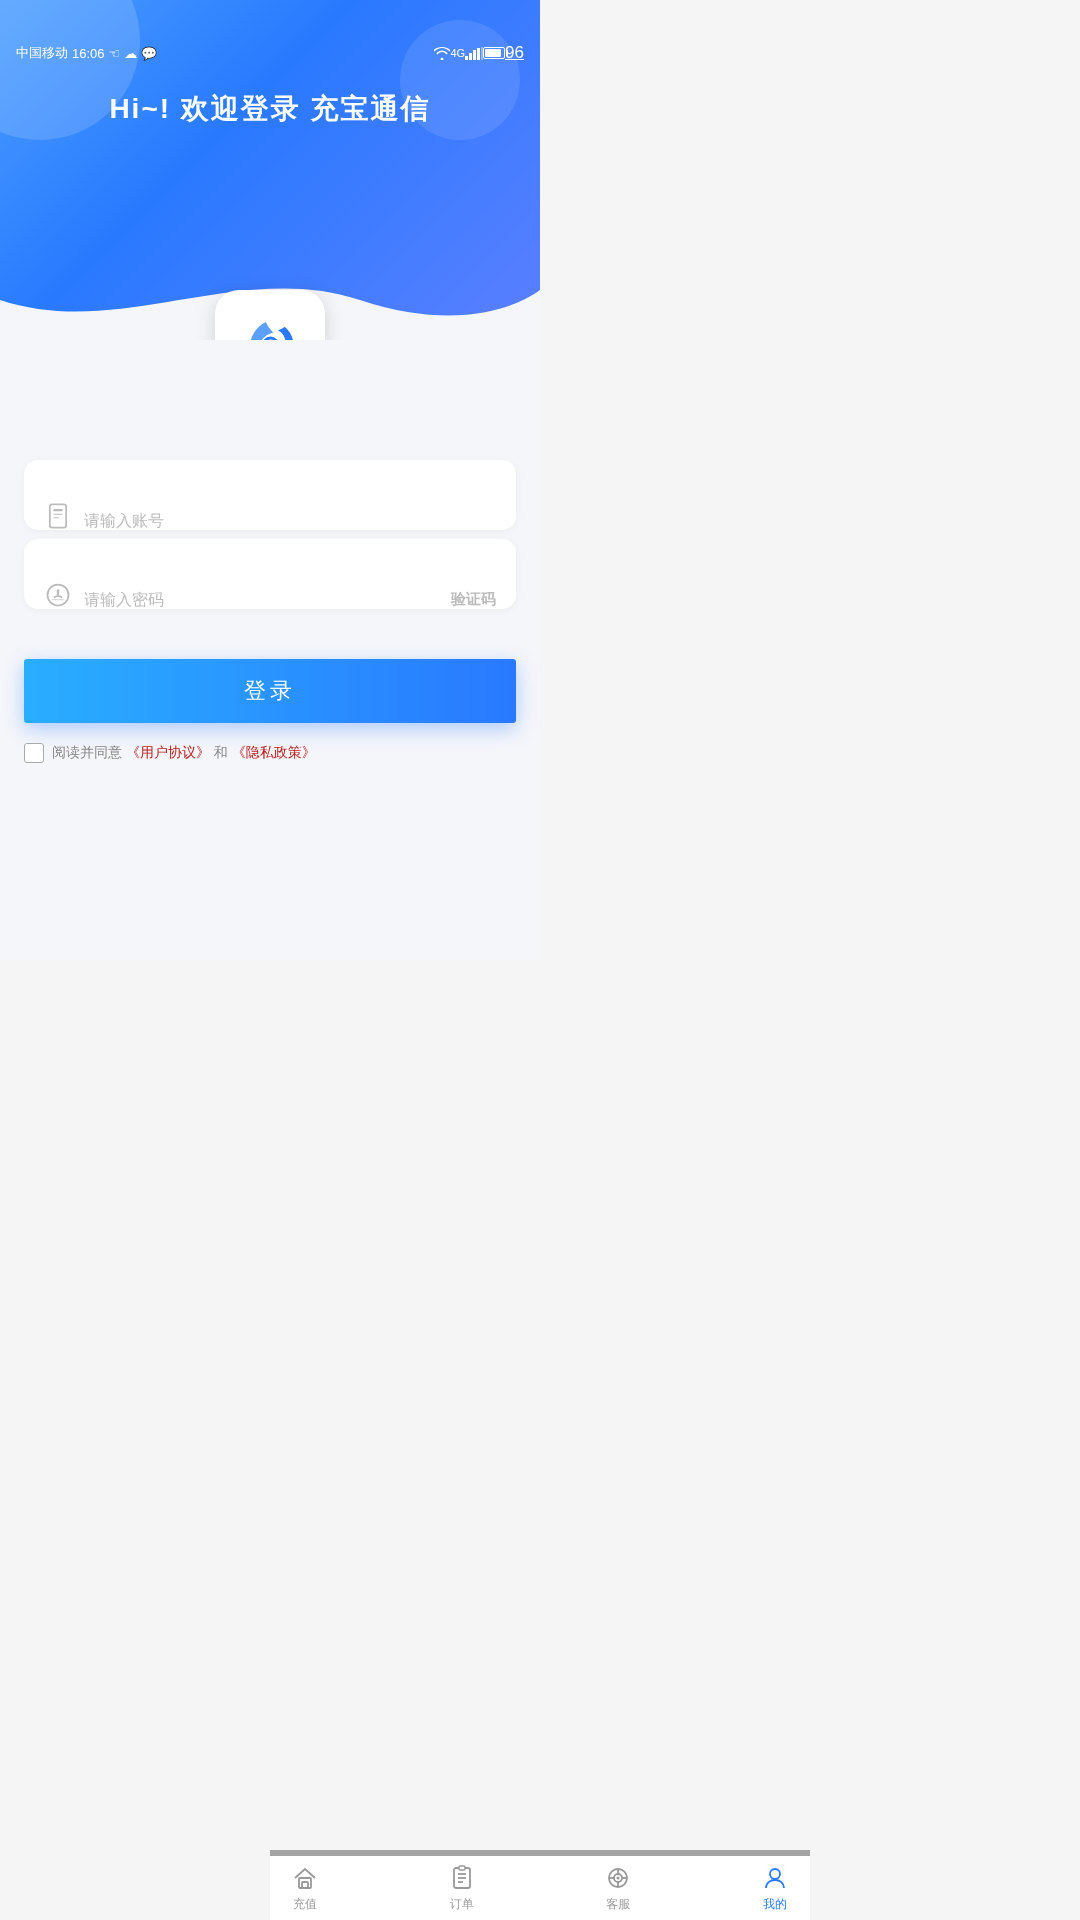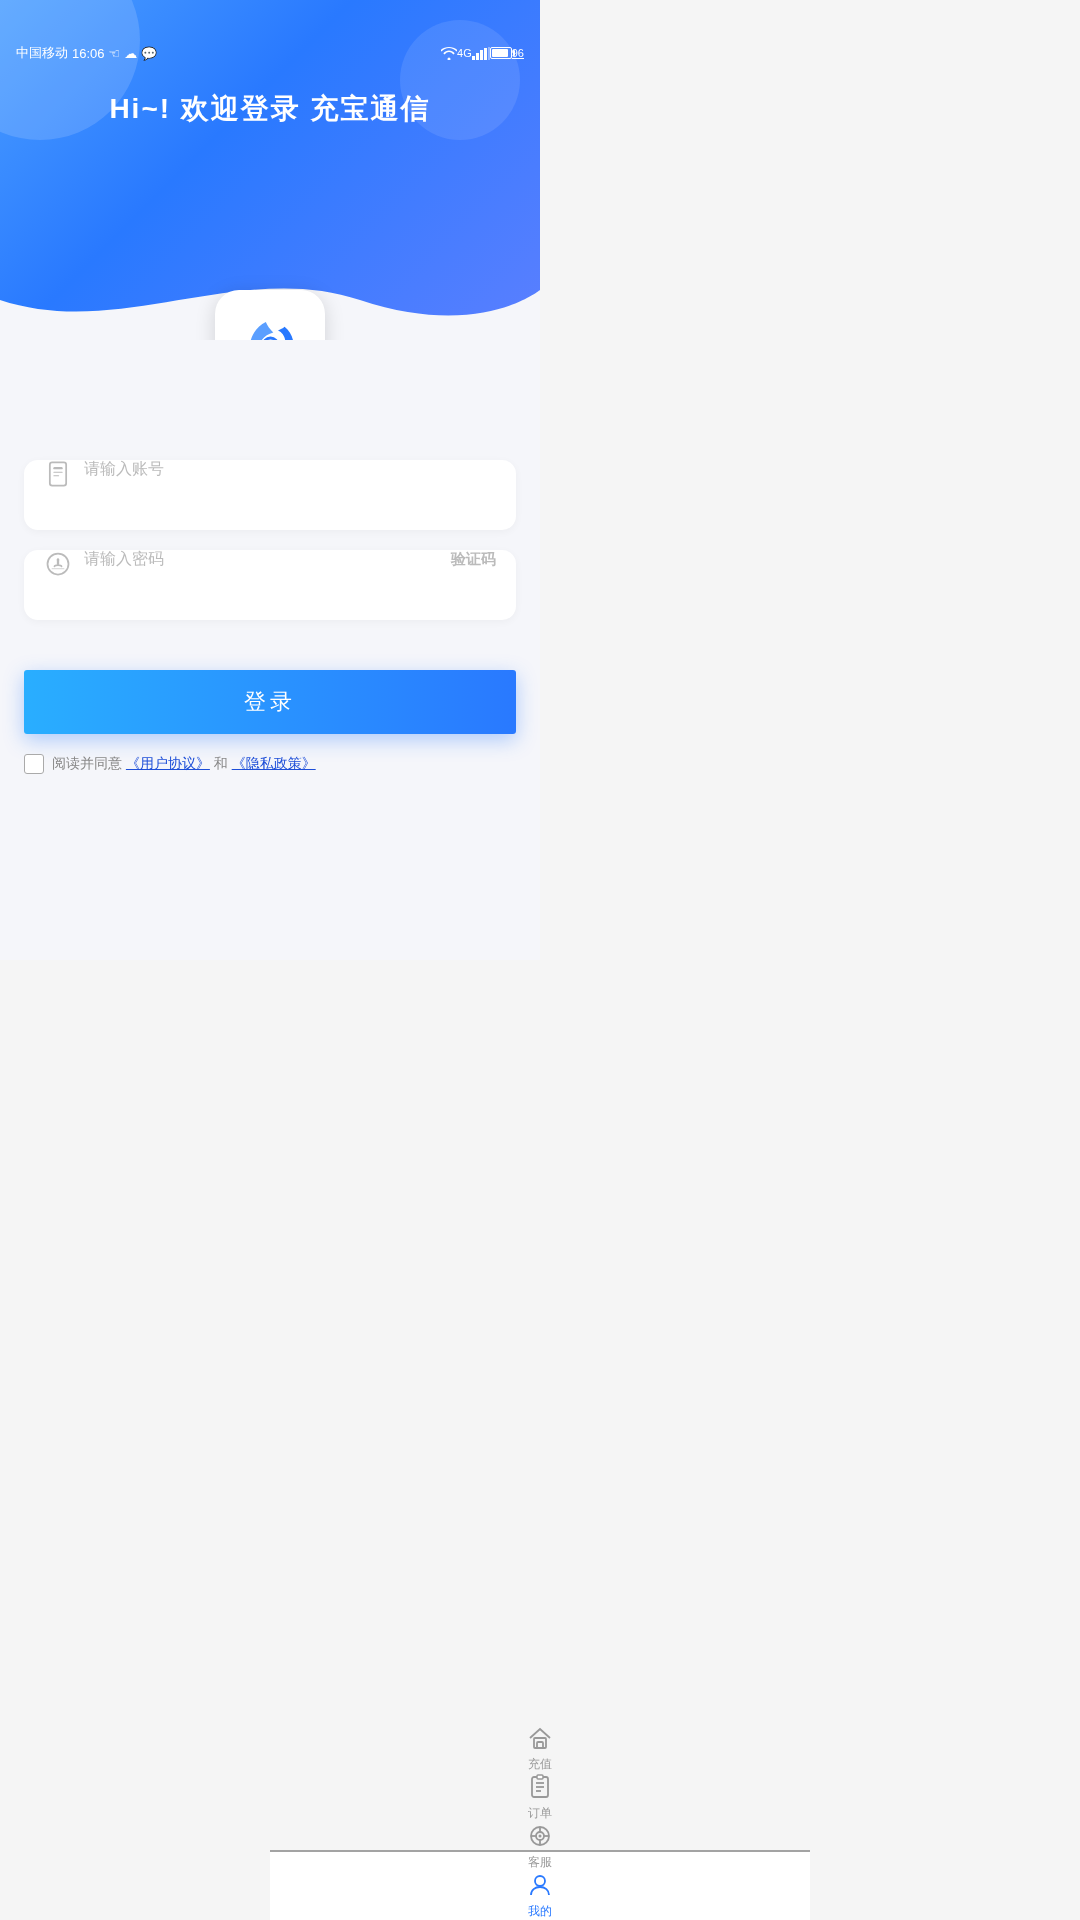--- a/index.html
+++ b/index.html
@@ -164,23 +164,23 @@
     .input-section {
       padding: 0 24px;
       margin-top: 20px;
     }
 
     .input-card {
       background: white;
       border-radius: 14px;
       height: 70px;
       display: flex;
-      align-items: flex-start;
+      align-items: flex-end;
       padding: 0 20px;
-      margin-bottom: 20px;
+      margin-bottom: 9px;
       box-shadow: 0 2px 8px rgba(0,0,0,0.04);
     }
 
     .input-icon {
       width: 28px;
       height: 28px;
       margin-right: 12px;
       flex-shrink: 0;
       color: #aaa;
     }
@@ -239,39 +239,37 @@
       border: 1.5px solid #aaa;
       border-radius: 3px;
       flex-shrink: 0;
       background: white;
     }
     .agreement-text {
       font-size: 14px;
       color: #888;
     }
     .agreement-link {
-      color: #1d4ed8;
-      text-decoration: underline;
+      color: #b91c1c;
     }
 
     
     .bottom-nav {
       position: fixed;
       bottom: 0;
       left: 50%;
       transform: translateX(-50%);
       width: 540px;
       height: 70px;
       background: white;
-      border-top: 2px solid #a3a3a3;
-      display: flex;
-      align-items: center;
-      justify-content: flex-end;
+      border-top: 6px solid #a3a3a3;
+      display: flex;
+      align-items: center;
+      justify-content: space-between;
       z-index: 100;
-      flex-direction: column;
     }
     .nav-item {
       display: flex;
       flex-direction: column;
       align-items: center;
       gap: 4px;
       cursor: pointer;
       min-width: 70px;
     }
     .nav-icon {
@@ -324,21 +322,21 @@
         <rect x="0" y="9" width="3" height="4"></rect>
         <rect x="4" y="6" width="3" height="7"></rect>
         <rect x="8" y="3" width="3" height="10"></rect>
         <rect x="12" y="1" width="3" height="12"></rect>
         <rect x="16" y="0" width="2" height="13" opacity="0.4"></rect>
       </svg>
 
       <div class="battery-icon">
         <div class="battery-fill"></div>
       </div>
-      <span style="font-size:11px;color:white;text-decoration:underline;">96</span>
+      <span style="font-size:17px;color:white;text-decoration:underline;">96</span>
     </div>
   </div>
 
   <h1 class="welcome-title">Hi~! 欢迎登录 充宝通信</h1>
 
   <div class="wave-container">
     <svg viewBox="0 0 540 80" preserveAspectRatio="none" xmlns="http://www.w3.org/2000/svg">
       <path d="M0,40 C120,80 240,0 360,40 C480,80 540,30 540,30 L540,80 L0,80 Z" fill="#f5f6fa"></path>
     </svg>
   </div>

